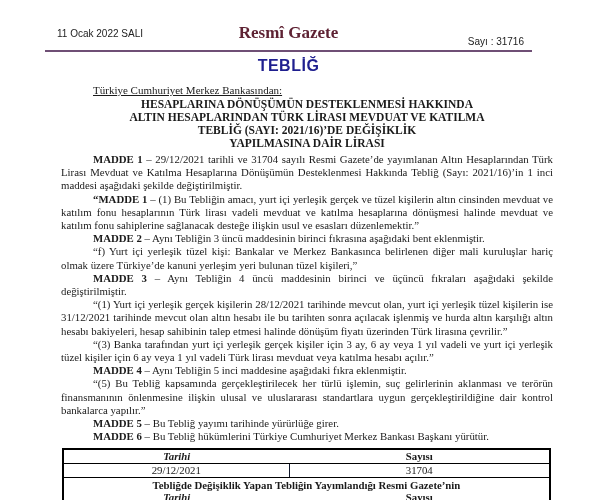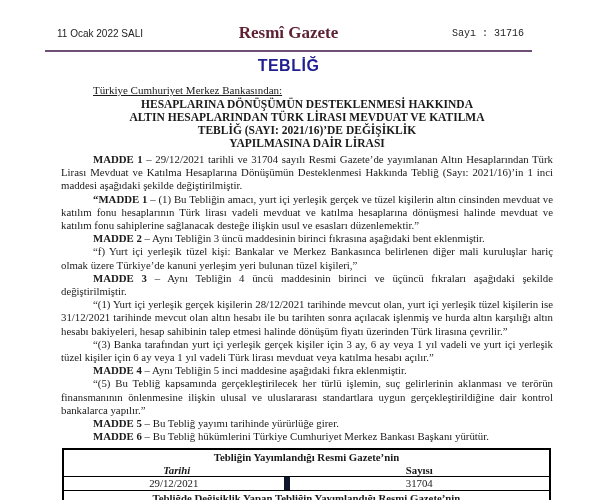--- a/index.html
+++ b/index.html
@@ -25,22 +25,22 @@
     font-size: 10px; color: #222;
   }
   .masthead .gz-title {
     position: absolute; left: 0; right: 0; top: 0;
     text-align: center;
     font-family: "Liberation Serif", serif;
     font-weight: bold; font-size: 17px;
     color: #5e2233;
   }
   .masthead .issue {
-    position: absolute; right: 8px; top: 5px;
-    font-family: Liberation Mono, monospace;
+    position: absolute; right: 8px; top: 13px;
+    font-family: Liberation Sans, sans-serif;
     font-size: 10px; color: #222;
   }
   .head-rule {
     margin-left: 45px;
     width: 487px; height: 2px;
     background: #6f4f75;
     margin-top: 5px;
   }
   .section-label {
     margin-left: 45px;
@@ -89,21 +89,21 @@
   .t-head-title {
     text-align: center;
     font-weight: bold;
     line-height: 12.5px;
     padding-top: 1px;
   }
   .t-head-cols { display: flex; line-height: 12.5px; }
   .t-head-cols .c1 { width: 46.5%; text-align: center; font-weight: bold; font-style: italic; }
   .t-head-cols .c2 { width: 53.5%; text-align: center; font-weight: bold; }
   .t-row { display: flex; border-top: 1px solid #000; line-height: 13px; }
-  .t-row .c1 { width: 46.5%; text-align: center; border-right: 6px solid #0f172a; }
+  .t-row .c1 { width: 46.5%; text-align: center; border-right: 1px solid #0f172a; }
   .t-row .c2 { width: 53.5%; text-align: center; }
 </style>
 </head>
 <body>
 
 <div class="page">
 
   <div class="masthead">
     <span class="date">11 Ocak 2022 SALI</span>
     <span class="gz-title">Resmî Gazete</span>
@@ -132,21 +132,20 @@
       <p><b></b><span>“(1) Yurt içi yerleşik gerçek kişilerin 28/12/2021 tarihinde mevcut olan, yurt içi yerleşik tüzel kişilerin ise 31/12/2021 tarihinde mevcut olan altın hesabı ile bu tarihten sonra açılacak işlenmiş ve hurda altın karşılığı altın hesabı bakiyeleri, hesap sahibinin talep etmesi halinde dönüşüm fiyatı üzerinden Türk lirasına çevrilir.”</span></p>
       <p><b></b><span>“(3) Banka tarafından yurt içi yerleşik gerçek kişiler için 3 ay, 6 ay veya 1 yıl vadeli ve yurt içi yerleşik tüzel kişiler için 6 ay veya 1 yıl vadeli Türk lirası mevduat veya katılma hesabı açılır.”</span></p>
       <p><b>MADDE 4</b><span> – Aynı Tebliğin 5 inci maddesine aşağıdaki fıkra eklenmiştir.</span></p>
       <p><b></b><span>“(5) Bu Tebliğ kapsamında gerçekleştirilecek her türlü işlemin, suç gelirlerinin aklanması ve terörün finansmanının önlenmesine ilişkin ulusal ve uluslararası standartlara uygun gerçekleştirildiğine dair kontrol bankalarca yapılır.”</span></p>
       <p><b>MADDE 5</b><span> – Bu Tebliğ yayımı tarihinde yürürlüğe girer.</span></p>
       <p><b>MADDE 6</b><span> – Bu Tebliğ hükümlerini Türkiye Cumhuriyet Merkez Bankası Başkanı yürütür.</span></p>
     </div>
 
     <div class="gz-table">
       <div class="t-section">
-        <div class="t-head-title">Tebliğin Yayımlandığı Resmi Gazete’nin</div>
         <div class="t-head-cols">
           <div class="c1">Tarihi</div>
           <div class="c2">Sayısı</div>
         </div>
         <div class="t-row">
           <div class="c1">29/12/2021</div>
           <div class="c2">31704</div>
         </div>
       </div>
       <div class="t-section">

